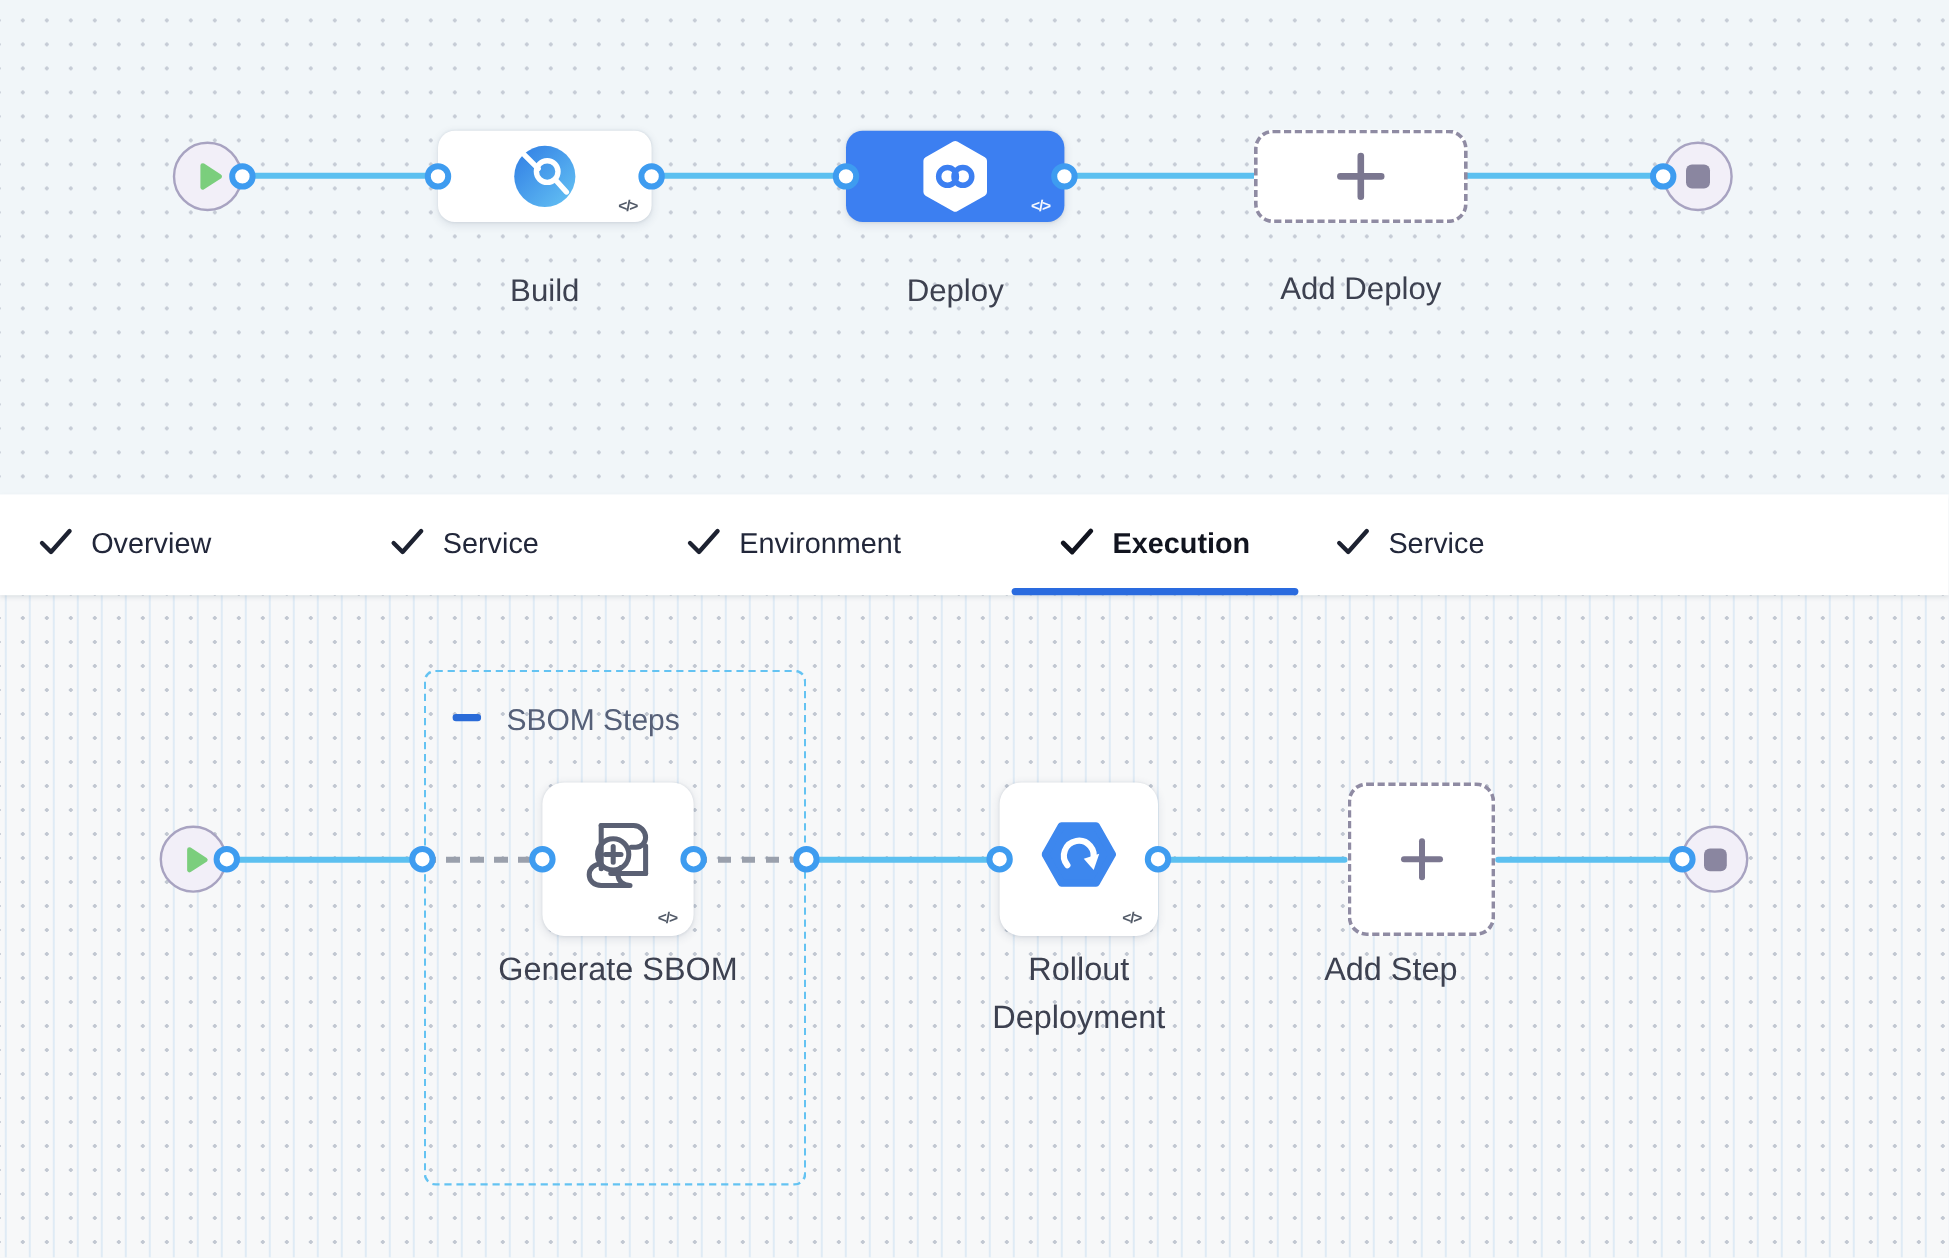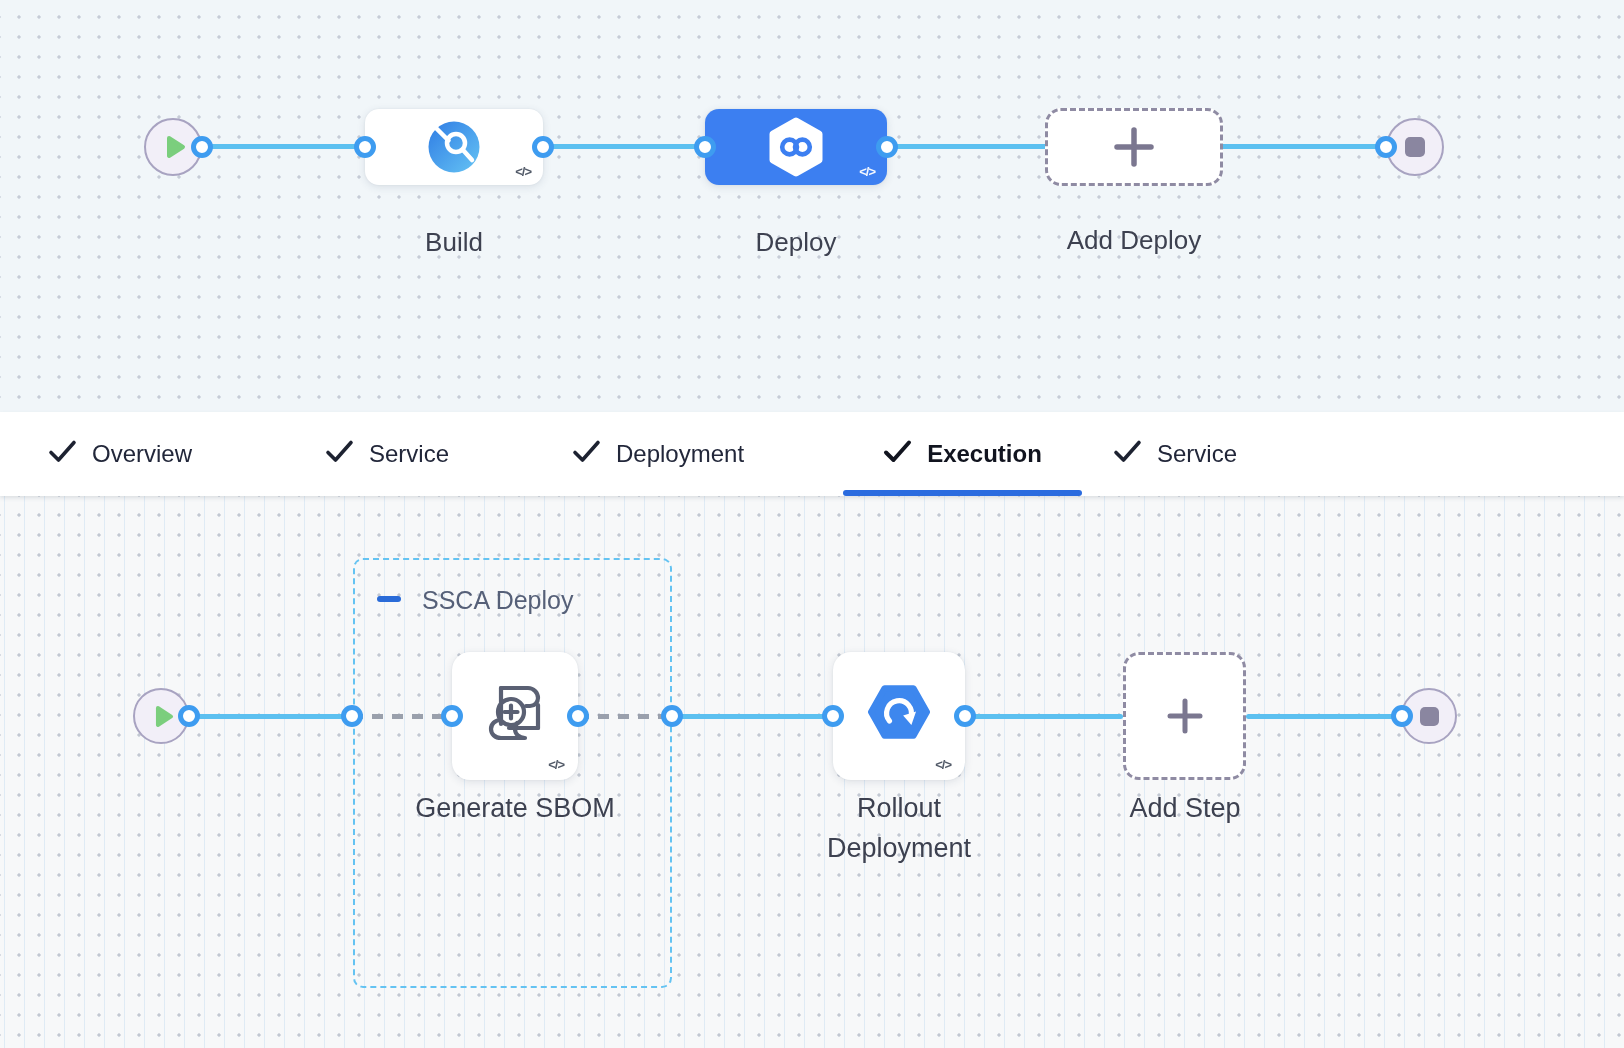--- a/index.html
+++ b/index.html
@@ -170,21 +170,21 @@
     <div class="dot" style="left:694px;top:136px;"></div>
     <div class="dot" style="left:876px;top:136px;"></div>
     <div class="dot" style="left:1375px;top:136px;"></div>
 
     <div class="node-label" style="left:365px;top:222px;width:178px;">Build</div>
     <div class="node-label" style="left:705px;top:222px;width:182px;">Deploy</div>
     <div class="node-label" style="left:1045px;top:220px;width:178px;">Add Deploy</div>
   </div>
 
   <div class="tabbar">
-    <div class="tab" style="left:48px;">
+    <div class="tab" style="left:32px;">
       <span class="check">
         <svg width="29" height="24" viewBox="0 0 29 24">
             <path d="M3 13.5 L10.5 21 L26 3.5" fill="none" stroke="#1d2231" stroke-width="3.6" stroke-linecap="round" stroke-linejoin="round"></path>
           </svg>
       </span>
       <span>Overview</span>
     </div>
     <div class="tab" style="left:325px;">
       <span class="check">
         <svg width="29" height="24" viewBox="0 0 29 24">
@@ -192,21 +192,21 @@
           </svg>
       </span>
       <span>Service</span>
     </div>
     <div class="tab" style="left:572px;">
       <span class="check">
         <svg width="29" height="24" viewBox="0 0 29 24">
             <path d="M3 13.5 L10.5 21 L26 3.5" fill="none" stroke="#1d2231" stroke-width="3.6" stroke-linecap="round" stroke-linejoin="round"></path>
           </svg>
       </span>
-      <span>Deployment</span>
+      <span>Environment</span>
     </div>
     <div class="tab active" style="left:843px;width:239px;">
       <span class="check">
         <svg width="29" height="24" viewBox="0 0 29 24">
             <path d="M3 13.5 L10.5 21 L26 3.5" fill="none" stroke="#11141f" stroke-width="4" stroke-linecap="round" stroke-linejoin="round"></path>
           </svg>
       </span>
       <span>Execution</span>
     </div>
     <div class="tab" style="left:1113px;">
@@ -221,21 +221,21 @@
   </div>
 
   <div class="canvas-bottom">
 
     <div class="step-group" style="left:353px;top:62px;width:319px;height:430px;">
       <span class="group-collapse">
         <svg width="24" height="10" viewBox="0 0 24 10">
             <line x1="3" y1="5" x2="21" y2="5" stroke="#2a6bd8" stroke-width="6" stroke-linecap="round"></line>
           </svg>
       </span>
-      <span class="group-title">SSCA Deploy</span>
+      <span class="group-title">SBOM Steps</span>
     </div>
 
     <div class="wire" style="left:189px;top:218px;width:163px;"></div>
     <div class="wire-dashed" style="left:352px;top:218px;width:100px;"></div>
     <div class="wire-dashed" style="left:578px;top:218px;width:94px;"></div>
     <div class="wire" style="left:672px;top:218px;width:161px;"></div>
     <div class="wire" style="left:965px;top:218px;width:158px;"></div>
     <div class="wire" style="left:1246px;top:218px;width:156px;"></div>
 
     <div class="terminal" style="left:133px;top:192px;width:56px;height:56px;">
@@ -293,16 +293,16 @@
     <div class="dot" style="left:341px;top:209px;"></div>
     <div class="dot" style="left:441px;top:209px;"></div>
     <div class="dot" style="left:567px;top:209px;"></div>
     <div class="dot" style="left:661px;top:209px;"></div>
     <div class="dot" style="left:822px;top:209px;"></div>
     <div class="dot" style="left:954px;top:209px;"></div>
     <div class="dot" style="left:1391px;top:209px;"></div>
 
     <div class="node-label" style="left:385px;top:292px;width:260px;font-size:27px;">Generate SBOM</div>
     <div class="node-label" style="left:789px;top:292px;width:220px;font-size:27px;">Rollout Deployment</div>
-    <div class="node-label" style="left:1055px;top:292px;width:260px;font-size:27px;">Add Step</div>
+    <div class="node-label" style="left:1029px;top:292px;width:260px;font-size:27px;">Add Step</div>
   </div>
 
 </div>
 
 </body></html>

